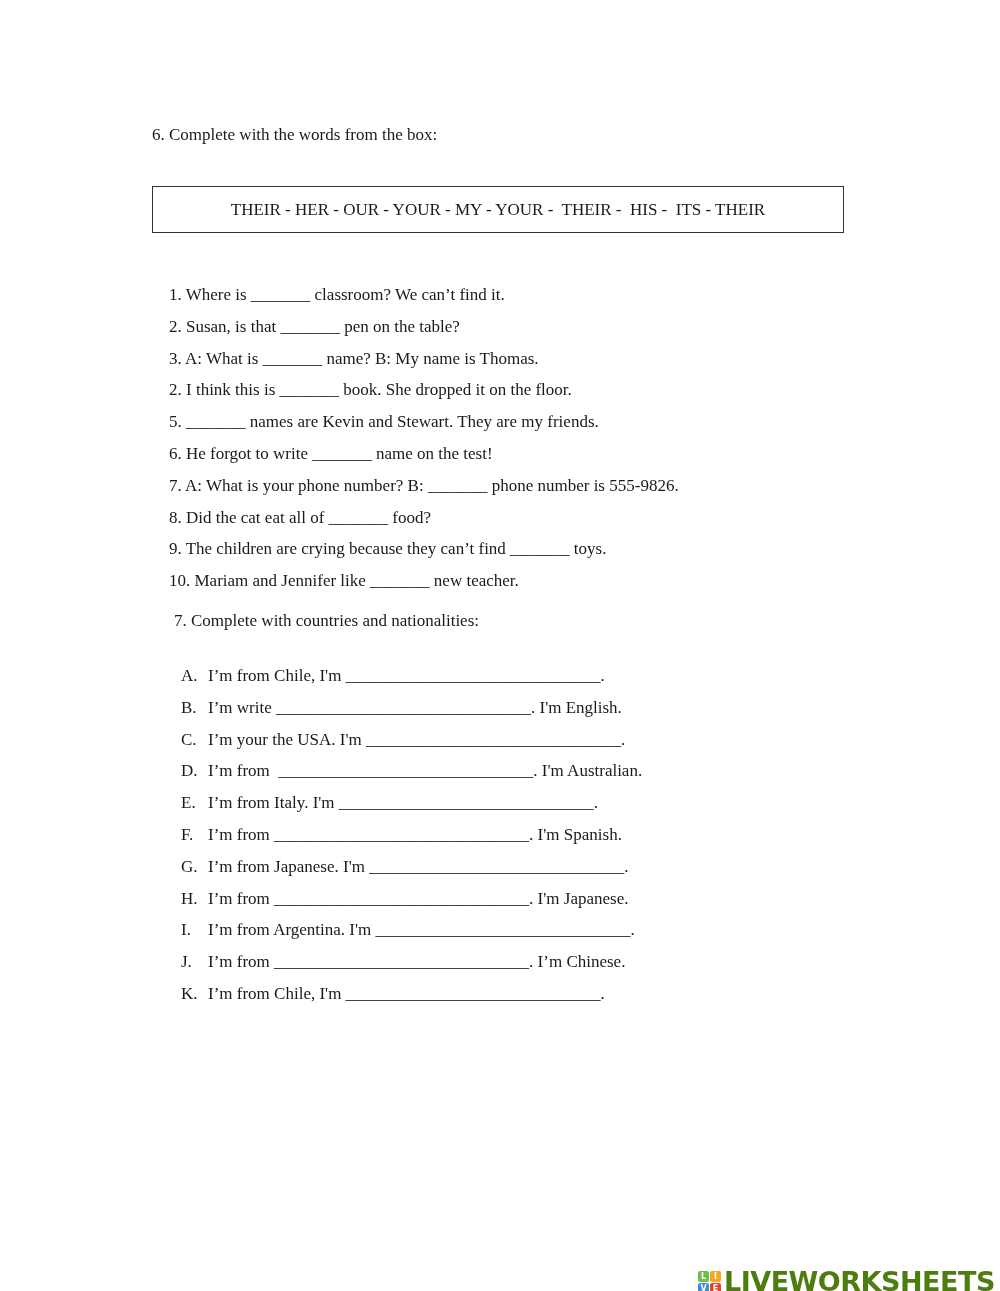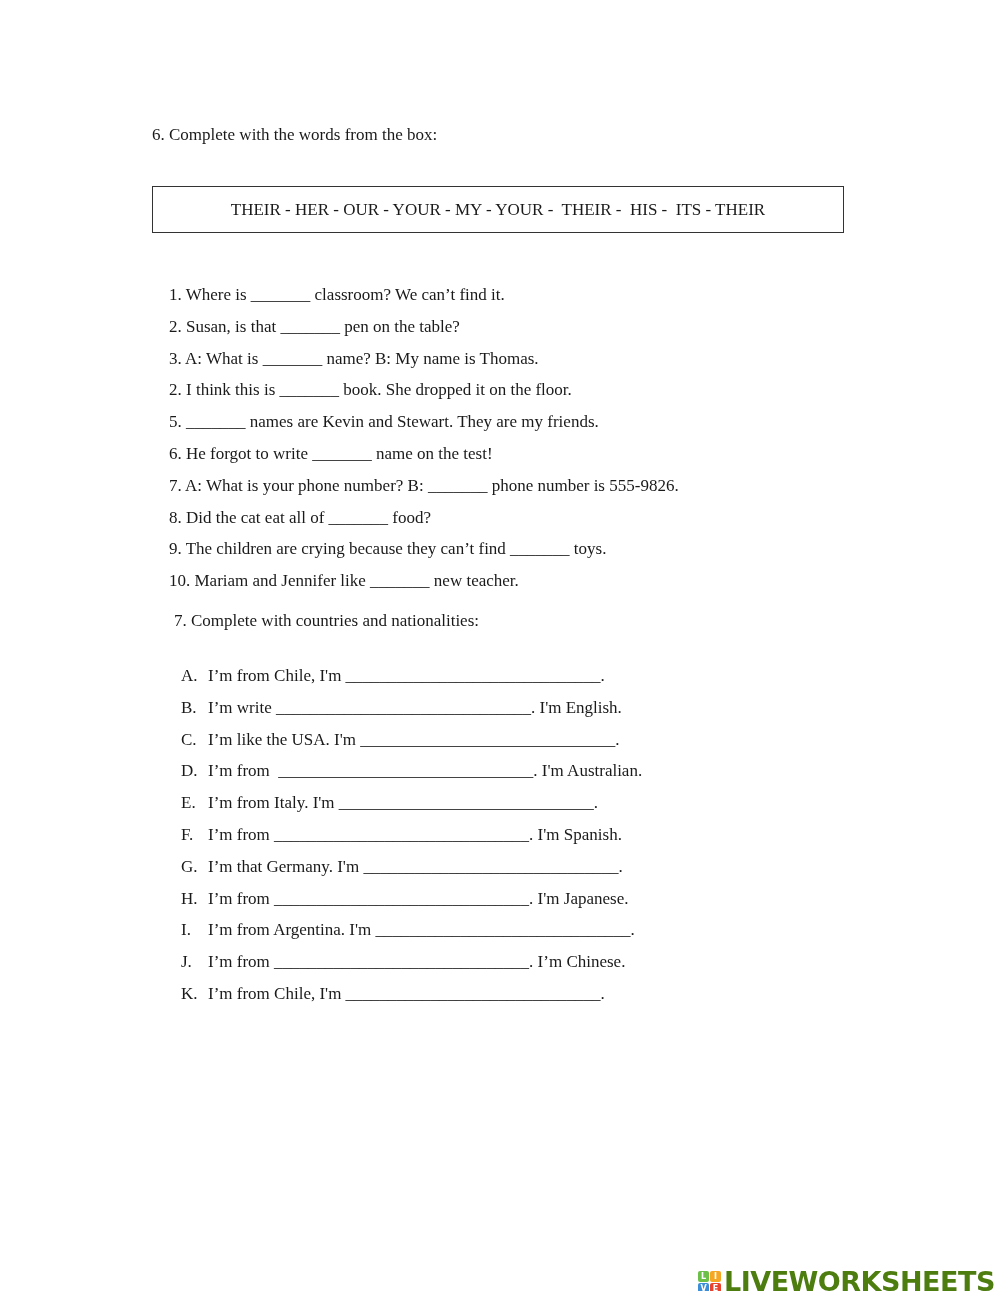--- a/index.html
+++ b/index.html
@@ -64,25 +64,25 @@
     <li>8. Did the cat eat all of _______ food?</li>
     <li>9. The children are crying because they can’t find _______ toys.</li>
     <li>10. Mariam and Jennifer like _______ new teacher.</li>
   </ol>
 
   <div class="heading" style="top:599px;margin-left:22px;">7. Complete with countries and nationalities:</div>
 
   <ol class="n-list">
     <li><span class="letter">A.</span><span>I’m from Chile, I'm ______________________________.</span></li>
     <li><span class="letter">B.</span><span>I’m write ______________________________. I'm English.</span></li>
-    <li><span class="letter">C.</span><span>I’m like the USA. I'm ______________________________.</span></li>
+    <li><span class="letter">C.</span><span>I’m your the USA. I'm ______________________________.</span></li>
     <li><span class="letter">D.</span><span>I’m from  ______________________________. I'm Australian.</span></li>
     <li><span class="letter">E.</span><span>I’m from Italy. I'm ______________________________.</span></li>
     <li><span class="letter">F.</span><span>I’m from ______________________________. I'm Spanish.</span></li>
-    <li><span class="letter">G.</span><span>I’m that Germany. I'm ______________________________.</span></li>
+    <li><span class="letter">G.</span><span>I’m from Japanese. I'm ______________________________.</span></li>
     <li><span class="letter">H.</span><span>I’m from ______________________________. I'm Japanese.</span></li>
     <li><span class="letter">I.</span><span>I’m from Argentina. I'm ______________________________.</span></li>
     <li><span class="letter">J.</span><span>I’m from ______________________________. I’m Chinese.</span></li>
     <li><span class="letter">K.</span><span>I’m from Chile, I'm ______________________________.</span></li>
   </ol>
 
   <div class="logo">
     <div class="logo-icon">
       <span class="blk" style="background: rgb(108, 192, 74);">L</span>
       <span class="blk" style="background: rgb(245, 166, 35);">I</span>

